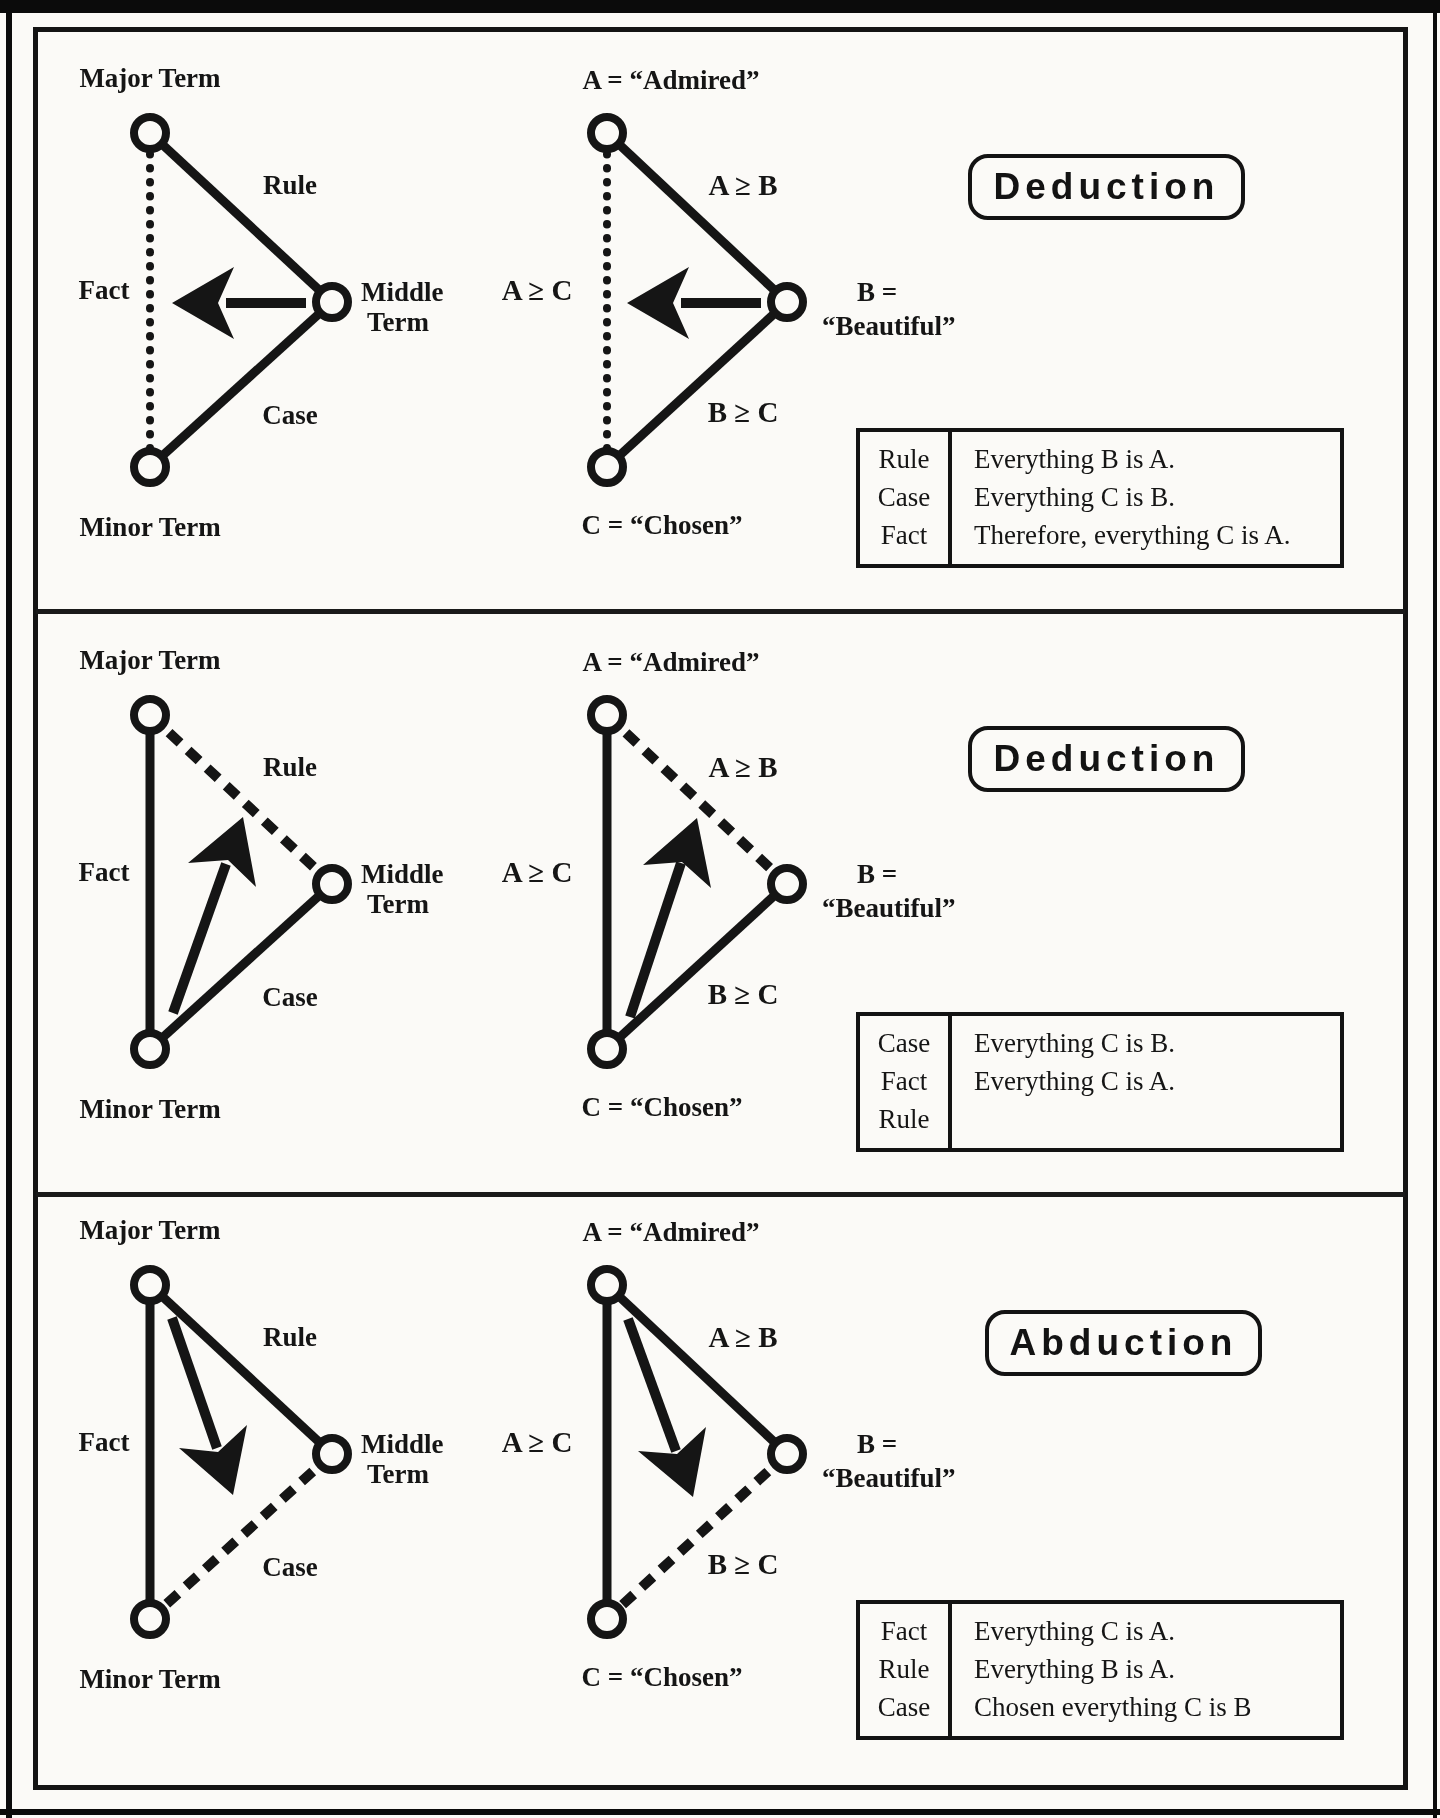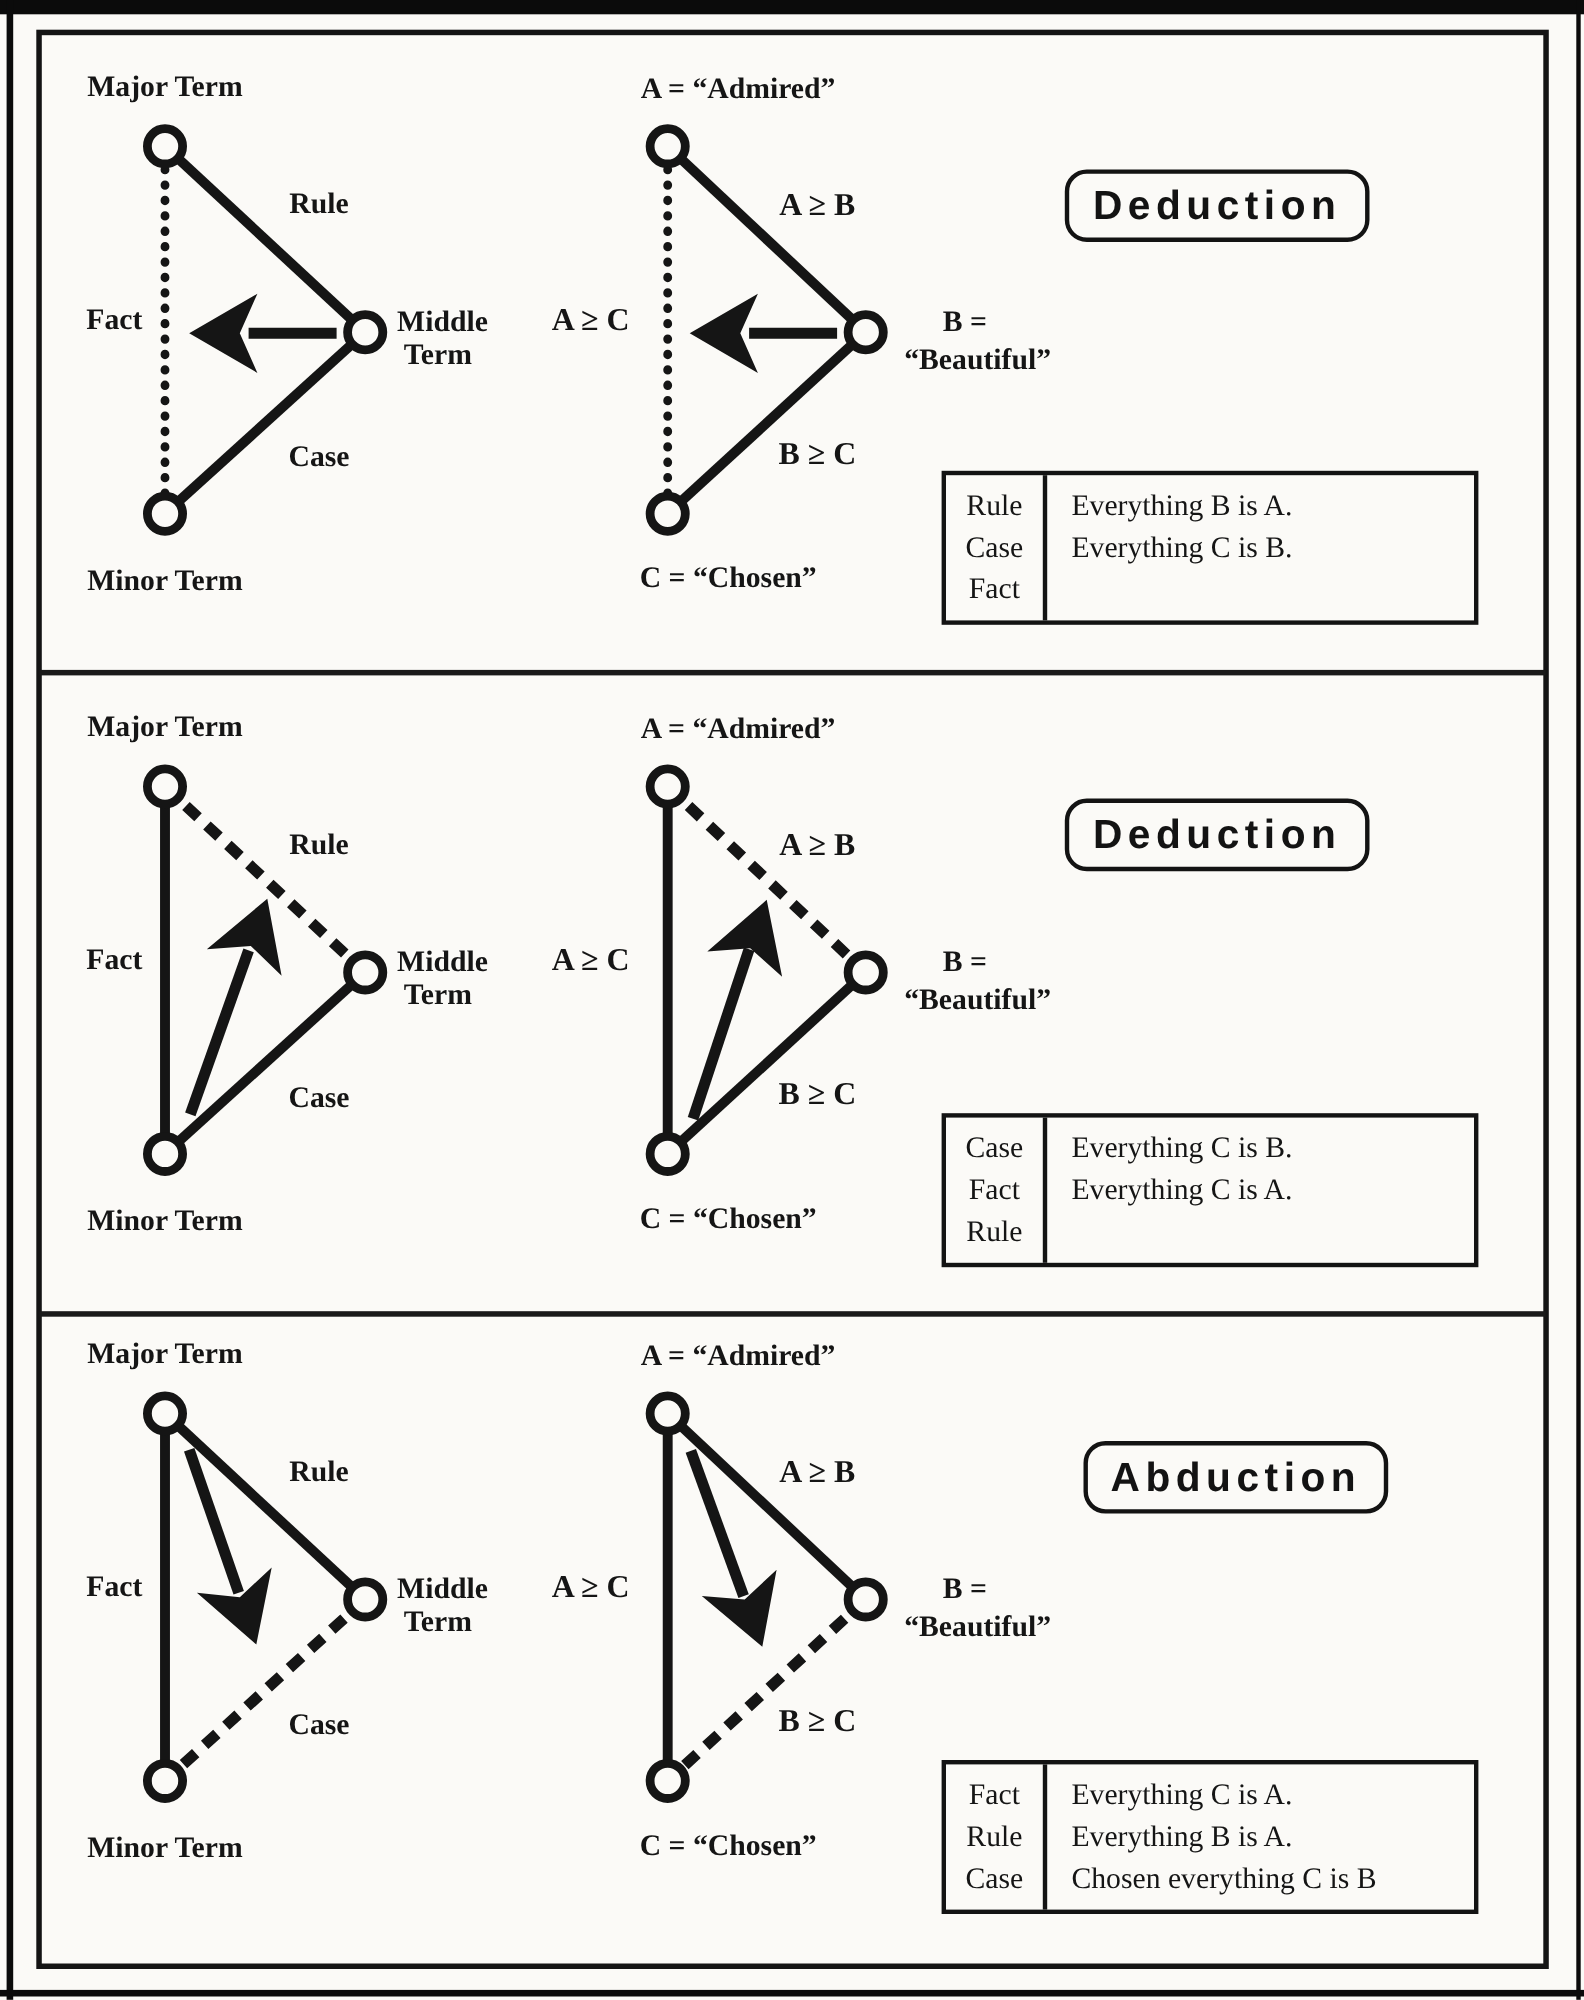--- a/index.html
+++ b/index.html
@@ -128,20 +128,21 @@
 
   <div class="rcf-table" style="top:428px;">
     <div class="rcf-labels">
       <div class="rcf-row-label">Rule</div>
       <div class="rcf-row-label">Case</div>
       <div class="rcf-row-label">Fact</div>
     </div>
     <div class="rcf-texts">
       <div class="rcf-row-text">Everything B is A.</div>
       <div class="rcf-row-text">Everything C is B.</div>
+      <div class="rcf-row-text">Therefore, everything C is A.</div>
     </div>
   </div>
 
   <svg class="diagram-svg" style="left:40px;top:632px;" width="410" height="520" viewBox="0 0 410 520">
     <line class="edge" x1="110" y1="83" x2="110" y2="417"></line>
     <line class="edge-dashed" x1="110" y1="83" x2="292" y2="252"></line>
     <line class="edge" x1="292" y1="252" x2="110" y2="417"></line>
     <circle class="node" cx="110" cy="83" r="16"></circle>
     <circle class="node" cx="292" cy="252" r="16"></circle>
     <circle class="node" cx="110" cy="417" r="16"></circle>

